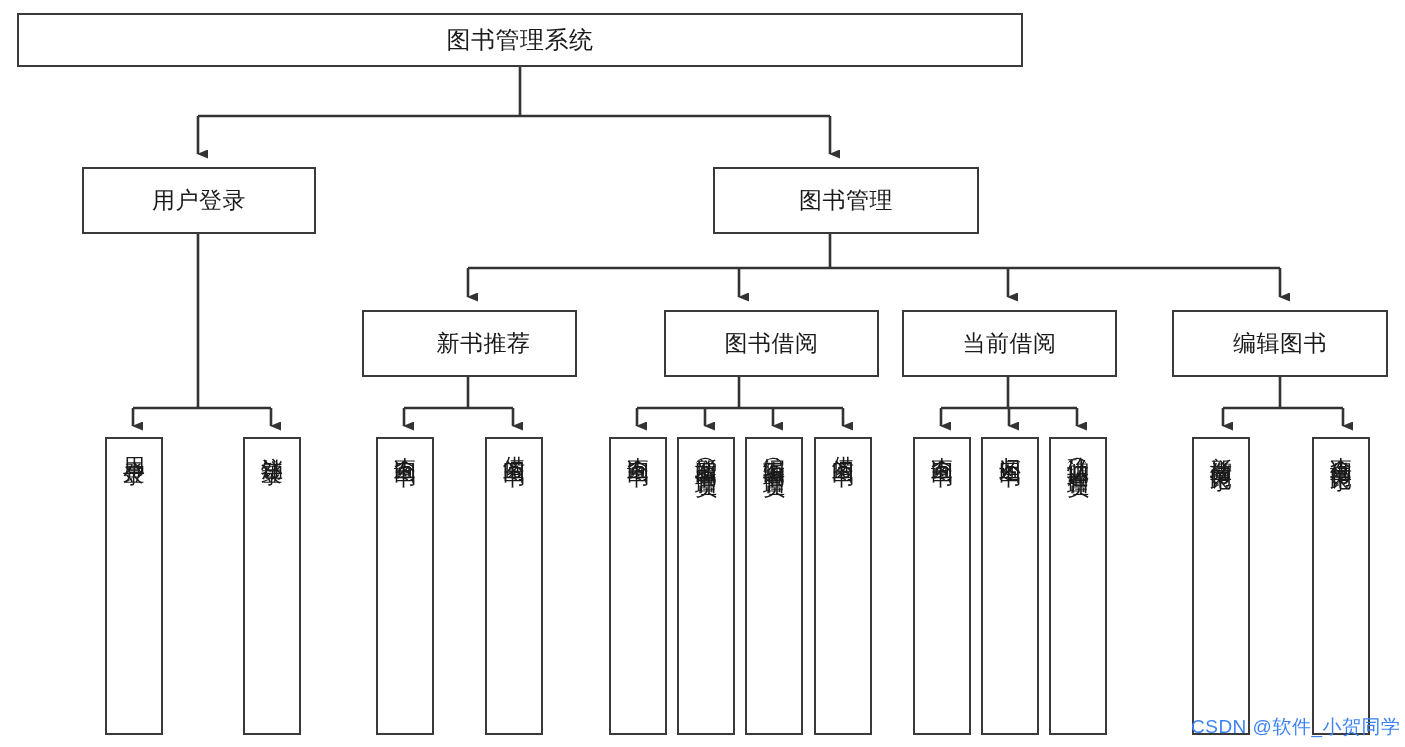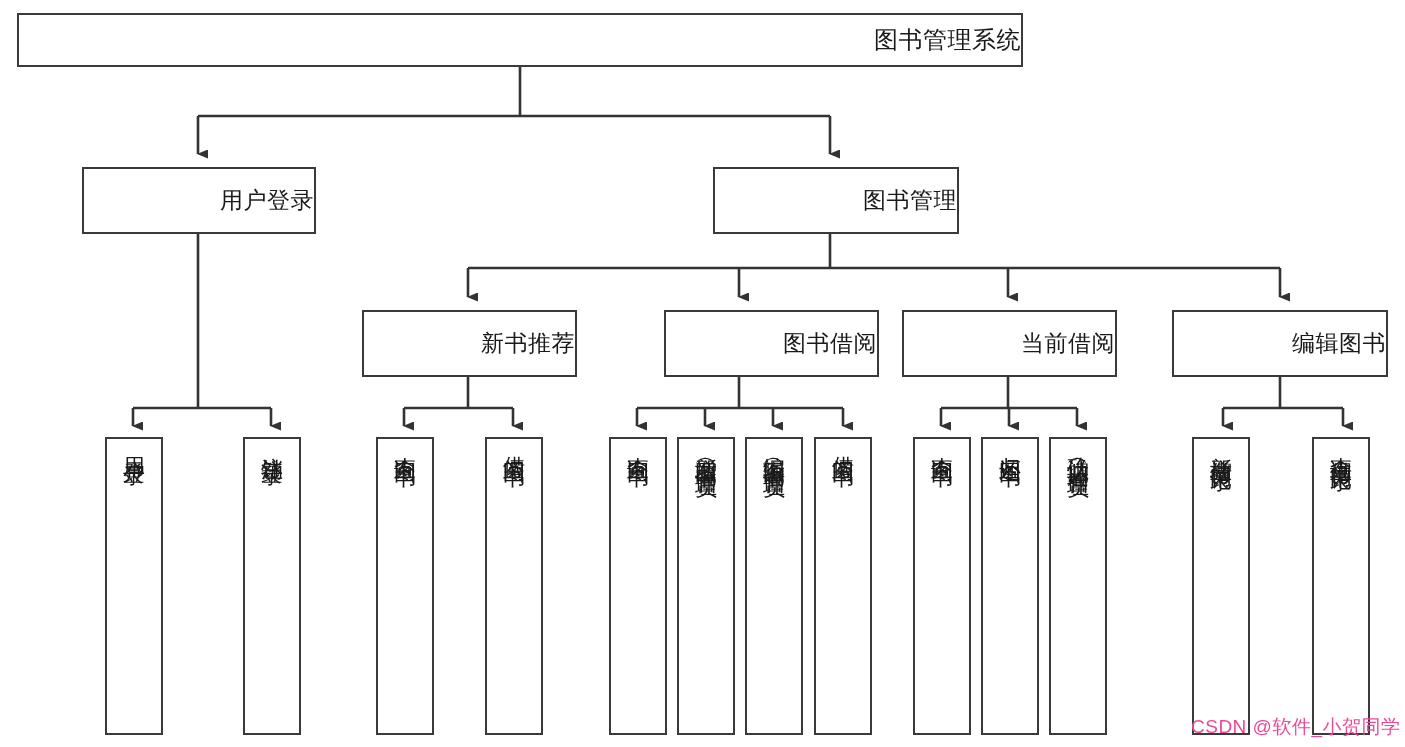--- a/index.html
+++ b/index.html
@@ -27,21 +27,21 @@
     height: 747px;
     pointer-events: none;
   }
   .node {
     position: absolute;
     box-sizing: border-box;
     border: 2px solid #3a3a3a;
     background: #ffffff;
     display: flex;
     align-items: center;
-    justify-content: flex-end;
+    justify-content: center;
     color: #1a1a1a;
   }
   .node .label {
     display: block;
     line-height: 1.18;
     letter-spacing: 0.5px;
   }
   .node.horiz .label {
     writing-mode: horizontal-tb;
     font-size: 23px;
@@ -59,21 +59,21 @@
     writing-mode: vertical-rl;
     text-orientation: upright;
     font-size: 22px;
     letter-spacing: 3px;
     line-height: 1;
     white-space: nowrap;
   }
   .watermark {
     position: absolute;
     font-size: 19px;
-    color: #ec4899;
+    color: #3b82f6;
     white-space: nowrap;
     letter-spacing: 0.5px;
   }
 </style>
 </head>
 <body>
 
 <div id="diagram-root">
 
   <svg class="connectors" viewBox="0 0 1405 747">
@@ -126,21 +126,21 @@
     </g>
   </svg>
 
   <div class="node horiz root" style="left:17px; top:13px; width:1006px; height:54px;">
     <span class="label">图书管理系统</span>
   </div>
 
   <div class="node horiz" style="left:82px; top:167px; width:234px; height:67px;">
     <span class="label">用户登录</span>
   </div>
-  <div class="node horiz" style="left:713px; top:167px; width:246px; height:67px;">
+  <div class="node horiz" style="left:713px; top:167px; width:266px; height:67px;">
     <span class="label">图书管理</span>
   </div>
 
   <div class="node horiz" style="left:362px; top:310px; width:215px; height:67px;padding-left:28px;">
     <span class="label">新书推荐</span>
   </div>
   <div class="node horiz" style="left:664px; top:310px; width:215px; height:67px;">
     <span class="label">图书借阅</span>
   </div>
   <div class="node horiz" style="left:902px; top:310px; width:215px; height:67px;">

